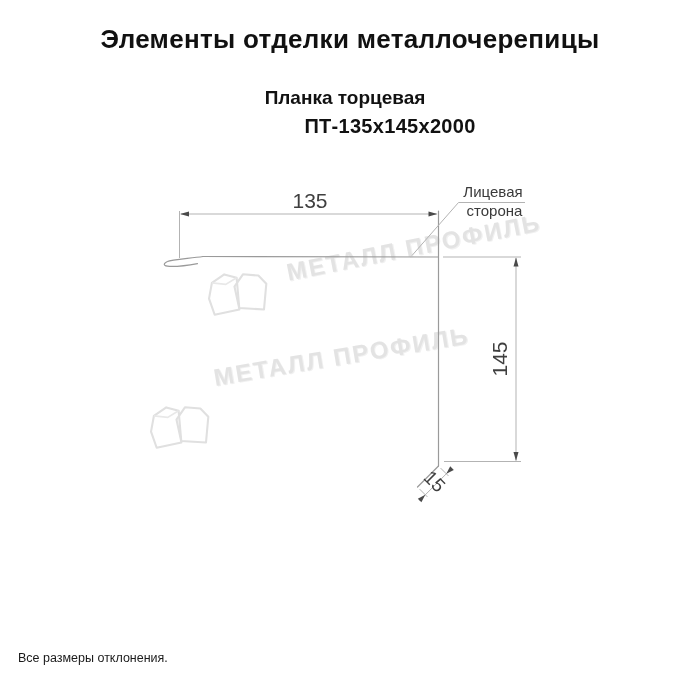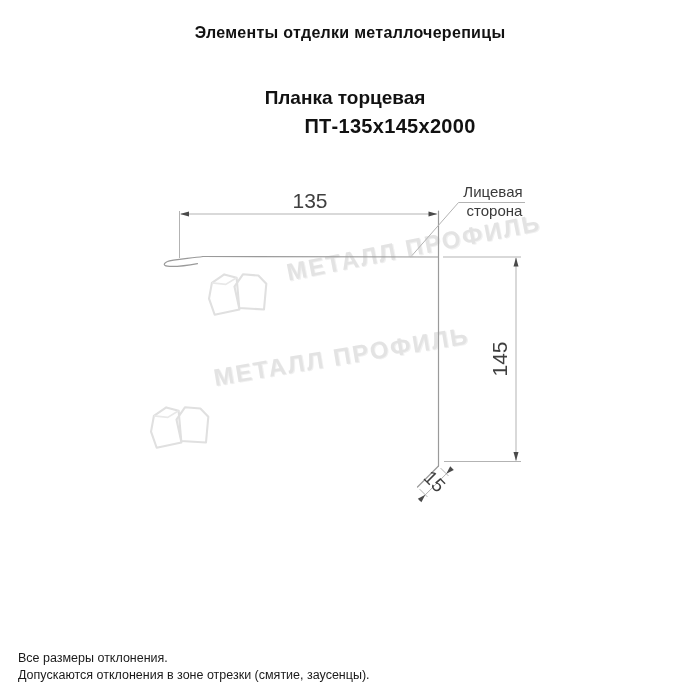--- a/index.html
+++ b/index.html
@@ -2,21 +2,21 @@
 <html><head>
 <meta charset="utf-8">
 <style>
   html,body{margin:0;padding:0;background:#fff;}
   .page{
     position:relative;width:700px;height:700px;background:#ffffff;overflow:hidden;
     font-family:"Liberation Sans", sans-serif;
   }
   .title{
     position:absolute;top:24px;left:0;width:700px;text-align:center;
-    font-size:16px;font-weight:bold;color:#111;letter-spacing:0.3px;
+    font-size:26px;font-weight:bold;color:#111;letter-spacing:0.3px;
   }
   .product-name{
     position:absolute;top:87px;left:0;width:690px;text-align:center;
     font-size:19px;font-weight:bold;color:#111;
   }
   .product-code{
     position:absolute;top:115px;left:0;width:700px;text-align:center;
     font-size:20px;font-weight:bold;color:#111;letter-spacing:0.3px;padding-left:40px;
   }
   .watermark-text{
@@ -101,16 +101,15 @@
       <line x1="419.6" y1="489.1" x2="427.4" y2="496.9"></line>
       <line x1="452" y1="468.1" x2="419.6" y2="500.5"></line>
     </g>
     <path d="M446.3 473.8 L453.8 469.9 L450.2 466.3 Z" fill="#4a4a4a"></path>
     <path d="M425.3 494.8 L421.4 502.3 L417.8 498.7 Z" fill="#4a4a4a"></path>
     <text class="kick-text" transform="translate(430 486) rotate(45)" text-anchor="middle">15</text>
   </svg>
 
   <div class="footnotes">
     <div>Все размеры отклонения.</div>
-    <div>Допускаются отклонения в зоне отрезки (смятие, заусенцы).</div>
   </div>
 
 </div>
 
 </body></html>

